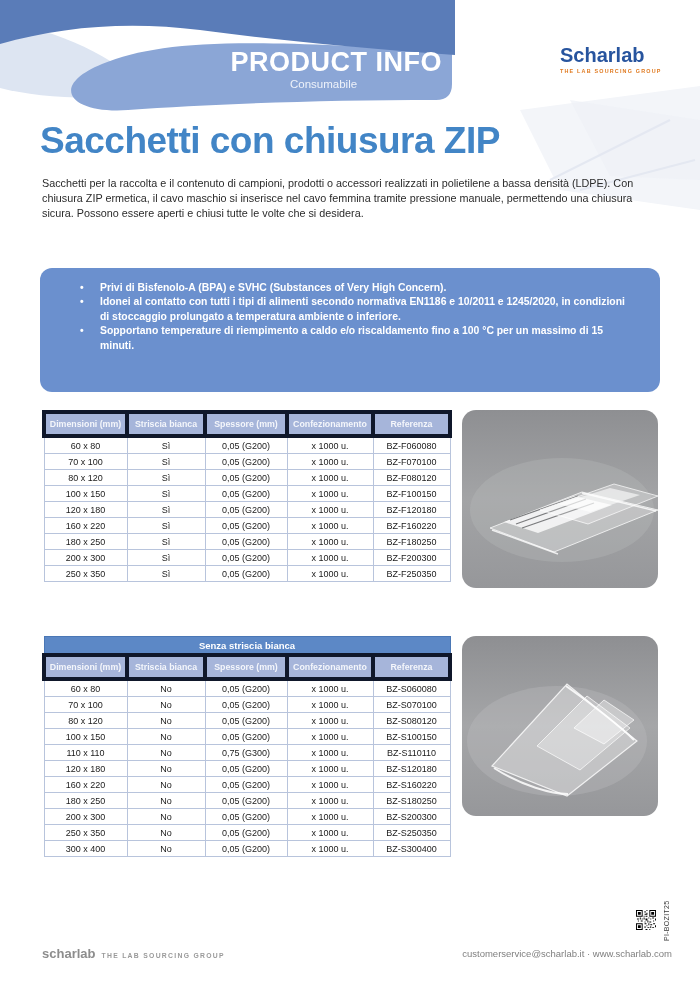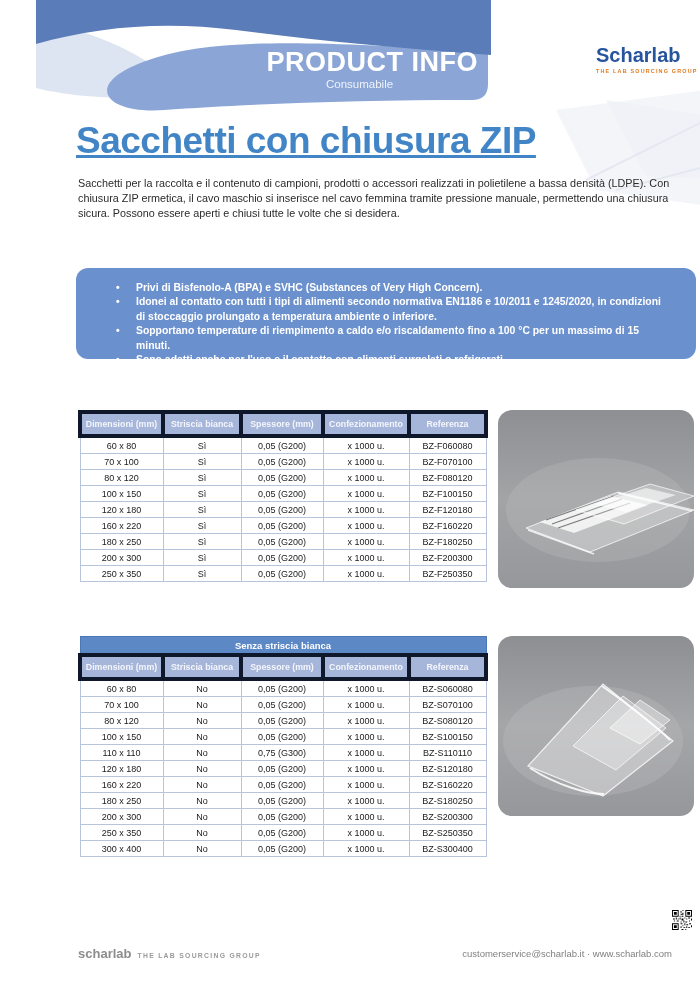--- a/index.html
+++ b/index.html
@@ -1,41 +1,41 @@
 <!DOCTYPE html>
 <html><head>
 <meta charset="utf-8">
 <style>
   html,body{margin:0;padding:0;background:#ffffff;}
   body{width:700px;height:990px;font-family:"Liberation Sans", sans-serif;position:relative;overflow:hidden;}
-  .page{position:absolute;inset:0;background:#fff;margin-left:36px;}
+  .page{position:absolute;inset:0;background:#fff;}
 
   
   .header-svg{position:absolute;left:0;top:0;}
   .banner-title{position:absolute;left:190px;top:47px;width:252px;text-align:right;
     font-size:27px;font-weight:bold;color:#ffffff;letter-spacing:0.5px;}
   .banner-subtitle{position:absolute;left:290px;top:78px;width:152px;text-align:left;
     font-size:11.5px;color:#eef2fa;}
   .logo-scharlau{position:absolute;left:458px;top:28px;width:110px;height:70px;}
   .scharlau-swoosh{position:absolute;left:38px;top:2px;z-index:0;}
   .scharlau-word{position:absolute;left:2px;top:18px;z-index:1;font-size:20px;font-weight:bold;color:#b5135b;letter-spacing:-0.5px;}
   .scharlau-tag{position:absolute;left:20px;top:55px;z-index:1;font-size:8.5px;font-weight:bold;font-style:italic;color:#b5135b;}
   .logo-scharlab{position:absolute;left:560px;top:44px;width:130px;height:40px;}
   .scharlab-word{font-size:20px;font-weight:bold;color:#27549e;letter-spacing:0px;}
   .scharlab-tag{margin-top:1px;font-size:5.4px;letter-spacing:1.2px;color:#e07a20;font-weight:bold;}
 
   .faint-texture{position:absolute;left:490px;top:80px;z-index:0;}
 
   
-  .doc-title{position:absolute;left:40px;top:120px;font-size:37px;font-weight:bold;color:#4285c6;letter-spacing:-0.5px;z-index:1;text-decoration:underline;}
+  .doc-title{position:absolute;left:40px;top:120px;font-size:37px;font-weight:bold;color:#4285c6;letter-spacing:-0.5px;z-index:1;}
   .intro{position:absolute;left:42px;top:176px;width:624px;font-size:10.8px;line-height:15.2px;color:#2b2b2b;z-index:1;}
   .intro p{margin:0;}
 
   
-  .features-box{position:absolute;left:40px;top:268px;width:620px;height:91px;background:#6b90ce;border-radius:12px;box-sizing:border-box;padding:13px 30px 0 34px;}
+  .features-box{position:absolute;left:40px;top:268px;width:620px;height:124px;background:#6b90ce;border-radius:12px;box-sizing:border-box;padding:13px 30px 0 34px;}
   .features-box ul{margin:0;padding:0;list-style:none;}
   .features-box li{position:relative;padding-left:26px;color:#ffffff;font-weight:bold;font-size:10.4px;line-height:14.4px;}
   .features-box li::before{content:"•";position:absolute;left:6px;top:0;}
 
   
   .table-wrap{position:absolute;left:42px;width:406px;}
   .t1{top:410px;} .t2{top:636px;}
   table.data-table{border-collapse:collapse;width:406px;table-layout:fixed;}
   .data-table th,.data-table td{padding:0;text-align:center;vertical-align:middle;}
   .data-table .title-row th{background:#5c88c6;color:#fff;font-weight:bold;font-size:9.5px;height:16px;border:1px solid #4a77b5;}
@@ -83,21 +83,20 @@
   <h1 class="doc-title" style="margin:0;">Sacchetti con chiusura ZIP</h1>
   <div class="intro">
     <p>Sacchetti per la raccolta e il contenuto di campioni, prodotti o accessori realizzati in polietilene a bassa densità (LDPE). Con chiusura ZIP ermetica, il cavo maschio si inserisce nel cavo femmina tramite pressione manuale, permettendo una chiusura sicura. Possono essere aperti e chiusi tutte le volte che si desidera.</p>
   </div>
 
   <div class="features-box">
     <ul>
         <li>Privi di Bisfenolo-A (BPA) e SVHC (Substances of Very High Concern).</li>
         <li>Idonei al contatto con tutti i tipi di alimenti secondo normativa EN1186 e 10/2011 e 1245/2020, in condizioni di stoccaggio prolungato a temperatura ambiente o inferiore.</li>
         <li>Sopportano temperature di riempimento a caldo e/o riscaldamento fino a 100 °C per un massimo di 15 minuti.</li>
-        <li>Sono adatti anche per l'uso e il contatto con alimenti surgelati o refrigerati.</li>
       </ul>
   </div>
 
   <div class="table-wrap t1">
     <table class="data-table">
       <colgroup>
           <col style="width:83px">
           <col style="width:78px">
           <col style="width:82px">
           <col style="width:86px">

